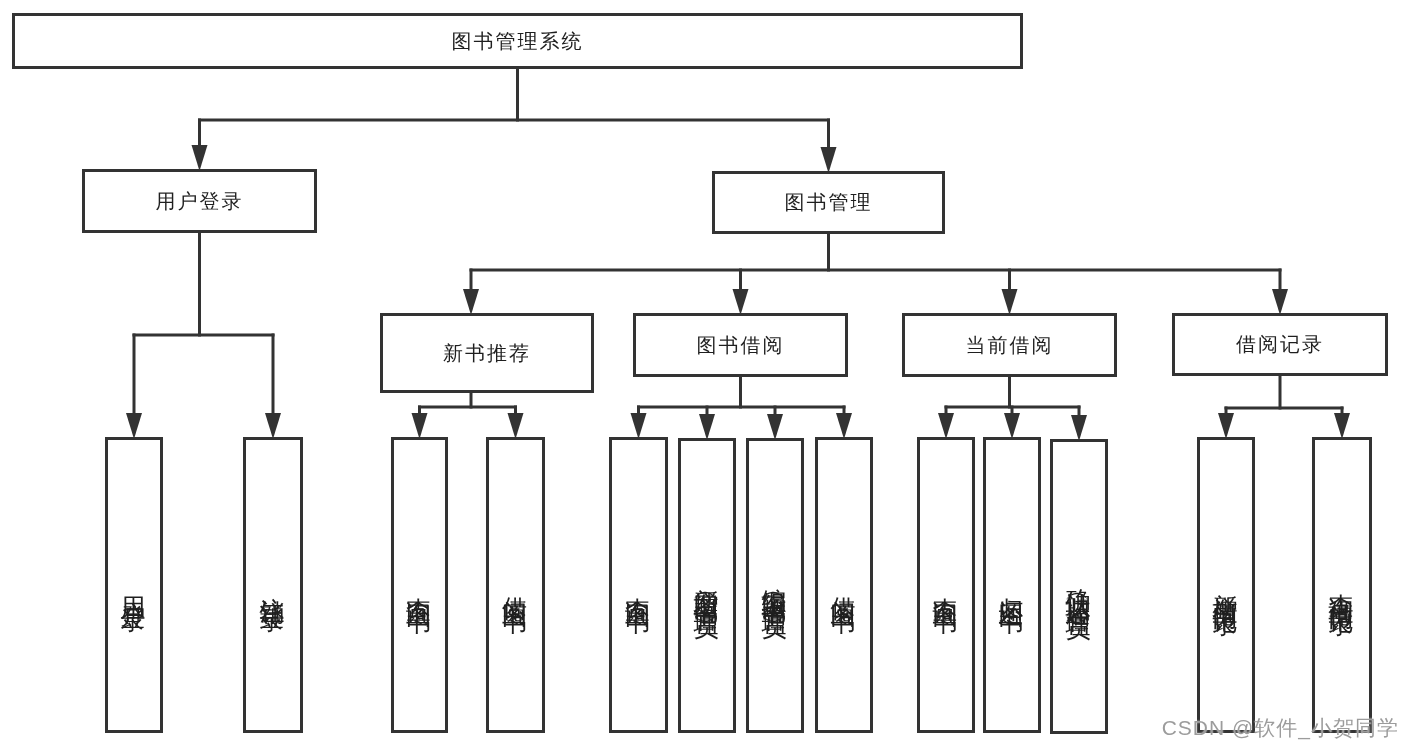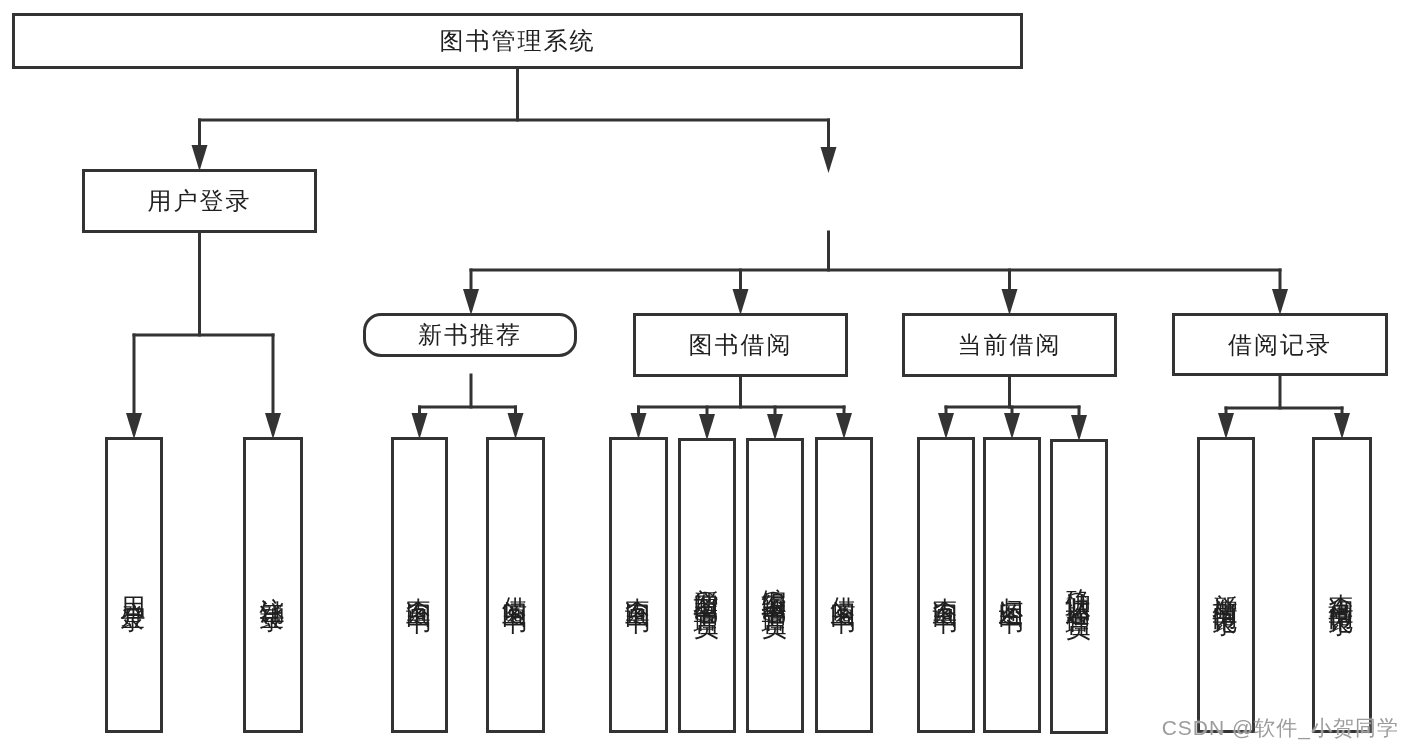--- a/index.html
+++ b/index.html
@@ -30,21 +30,21 @@
     display:flex;
     align-items:center;
     justify-content:center;
     z-index:2;
   }
   .node .lbl{
     color:var(--text);
     white-space:nowrap;
   }
   .node.horiz .lbl{
-    font-size:24px;
+    font-size:20px;
     letter-spacing:2px;
   }
   .node.vert .lbl{
     writing-mode:vertical-rl;
     text-orientation:mixed;
     font-size:25px;
     letter-spacing:4px;
   }
   #watermark{
     position:absolute;
@@ -117,21 +117,24 @@
       <line x1="1342" y1="408" x2="1342" y2="419" stroke="#333333" stroke-width="3" stroke-linecap="square"></line>
       <polygon points="1334,413 1350,413 1342,439" fill="#333333"></polygon>
     </svg>
   <div id="watermark">CSDN @软件_小贺同学</div>
 <div class="node horiz" style="left: 12px; top: 13px; width: 1011px; height: 56px;">
       <span class="lbl">图书管理系统</span>
     </div>
     <div class="node horiz" style="left: 82px; top: 169px; width: 235px; height: 64px;">
       <span class="lbl">用户登录</span>
     </div>
-    <div class="node horiz" style="left: 363px; top: 313px; width: 214px; height: 44px; border-radius: 18px;">
+    <div class="node horiz" style="left: 712px; top: 171px; width: 233px; height: 63px;">
+      <span class="lbl">图书管理</span>
+    </div>
+    <div class="node horiz" style="left: 380px; top: 313px; width: 214px; height: 80px;">
       <span class="lbl">新书推荐</span>
     </div>
     <div class="node horiz" style="left: 633px; top: 313px; width: 215px; height: 64px; align-items: center;">
       <span class="lbl">图书借阅</span>
     </div>
     <div class="node horiz" style="left: 902px; top: 313px; width: 215px; height: 64px;">
       <span class="lbl">当前借阅</span>
     </div>
     <div class="node horiz" style="left: 1172px; top: 313px; width: 216px; height: 63px; align-items: center;">
       <span class="lbl">借阅记录</span>

